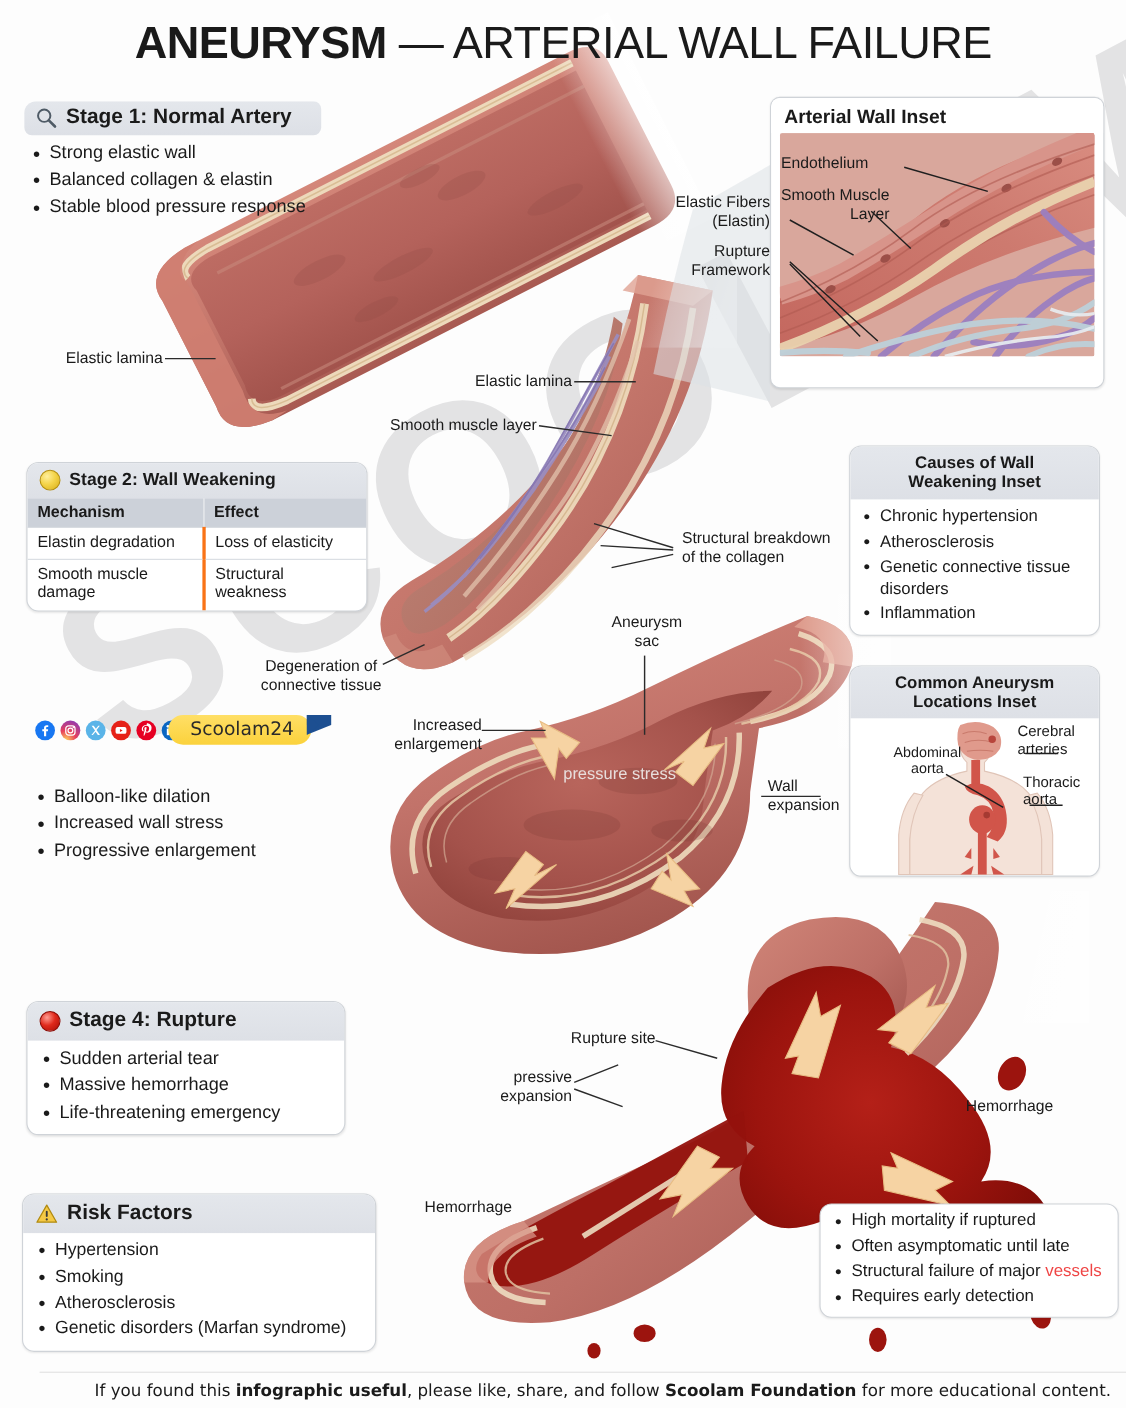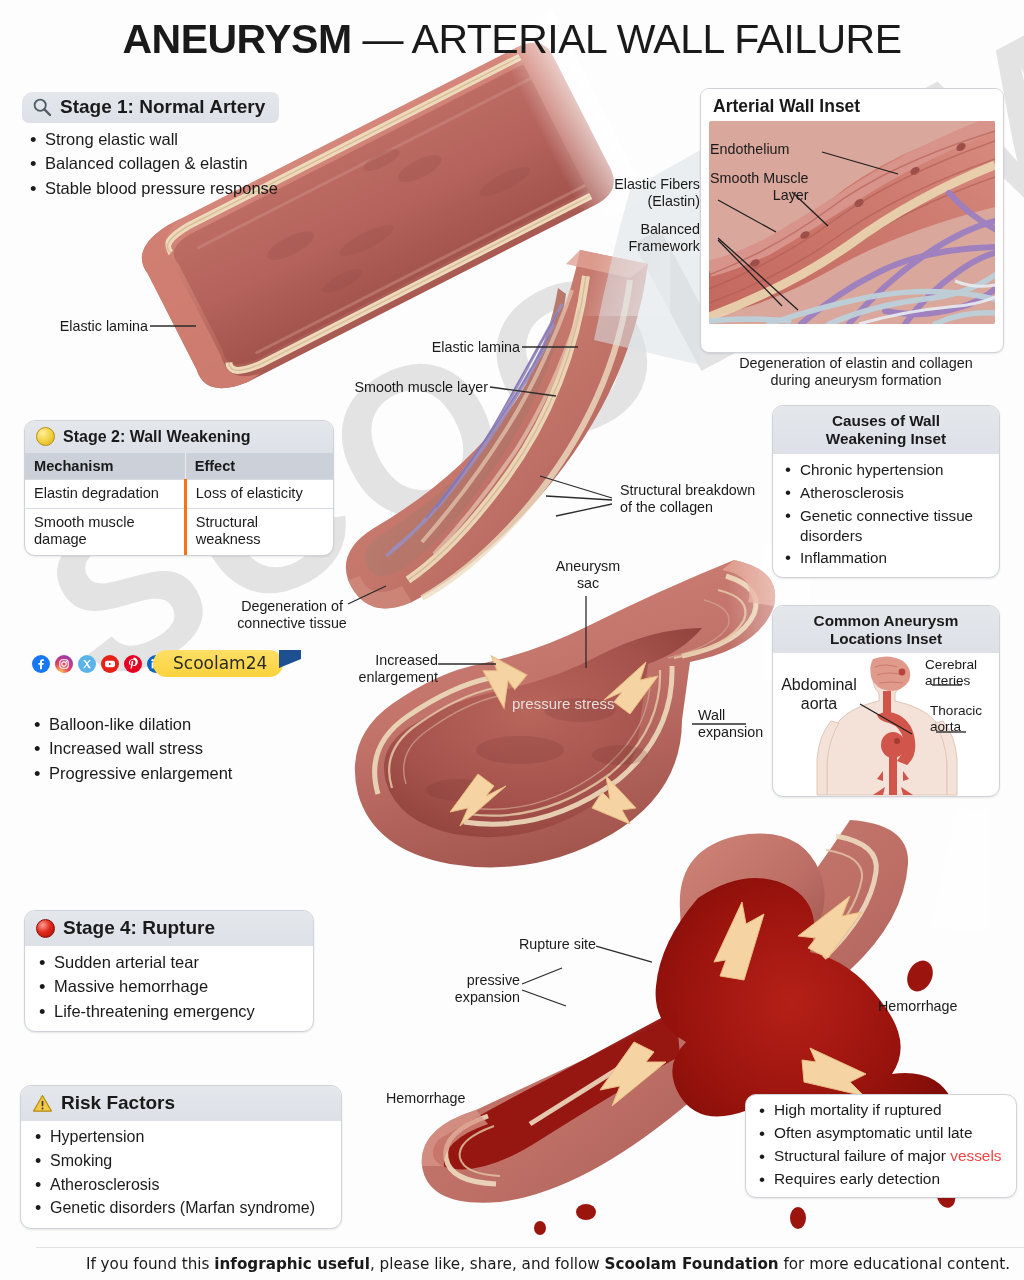--- a/index.html
+++ b/index.html
@@ -99,21 +99,21 @@
   }
   .dot.yellow { background: radial-gradient(circle at 34% 30%, #ffef9d 0%, #f4d44a 45%, #d8ae16 100%); border:1px solid #b58f10; }
   .dot.orange { background: radial-gradient(circle at 34% 30%, #ffd09a 0%, #f0953a 45%, #cf6d14 100%); border:1px solid #b05c10; }
   .dot.red    { background: radial-gradient(circle at 34% 30%, #ff9d93 0%, #e02a1c 45%, #a50d06 100%); border:1px solid #8c0a04; }
   .magnifier { width:20px; height:20px; flex:0 0 auto; }
   .warn-ico  { width:21px; height:19px; flex:0 0 auto; }
   .globe-ico { width:20px; height:20px; flex:0 0 auto; }
 
   
   #stage1 { left: 22px; top: 92px; width: 290px; border:none; background:none; box-shadow:none; }
-  #stage1 .panel-head { border-radius: 7px; font-size: 19px; padding: 4px 14px 5px 10px; display:inline-flex; }
+  #stage1 .panel-head { border-radius: 7px; font-size: 19px; padding: 4px 27px 5px 10px; display:inline-flex; }
   #stage1 .panel-body { padding: 6px 0 0 6px; font-size: 16.5px; }
 
   
   #stage2 { left: 24px; top: 420px; width: 310px; }
   #stage2 .panel-head { font-size: 16px; }
   .s2table { width: 100%; border-collapse: collapse; font-size: 14.6px; }
   .s2table th {
     background: #ccd1d9;
     text-align: left;
     font-weight: 700;
@@ -657,28 +657,24 @@
   <div class="lbl" style="left:710px; top:141px;">Endothelium</div>
   <div class="lbl" style="left:710px; top:170px;text-align:right;">
     <div>Smooth Muscle</div>
     <div>Layer</div>
   </div>
   <div class="lbl r" style="left:572px; top:176px; width:128px;">
     <div>Elastic Fibers</div>
     <div>(Elastin)</div>
   </div>
   <div class="lbl r" style="left:572px; top:221px; width:128px;">
-    <div>Balanced</div>
+    <div>Rupture</div>
     <div>Framework</div>
   </div>
 
-  <div class="inset-caption">
-    <div>Degeneration of elastin and collagen</div>
-    <div>during aneurysm formation</div>
-  </div>
 
   <div class="panel" id="causes">
     <div class="panel-head center">
       <div>
         <div>Causes of Wall</div>
         <div>Weakening Inset</div>
       </div>
     </div>
     <div class="panel-body">
       <ul class="bullets">
@@ -734,21 +730,21 @@
       <line x1="132" y1="45" x2="162" y2="45"></line>
       <line x1="60" y1="64" x2="112" y2="94"></line>
       <line x1="136" y1="92" x2="166" y2="92"></line>
     </g>
   </svg>
 
   <div class="lbl" style="left:925px; top:657px; font-size:13.6px;">
     <div>Cerebral</div>
     <div>arteries</div>
   </div>
-  <div class="lbl r" style="left:778px; top:676px; width:82px; font-size:16px; text-align:center;">
+  <div class="lbl r" style="left:802px; top:676px; width:82px; font-size:13px; text-align:center;">
     <div>Abdominal</div>
     <div>aorta</div>
   </div>
   <div class="lbl" style="left:930px; top:703px; font-size:13.6px;">
     <div>Thoracic</div>
     <div>aorta</div>
   </div>
 
   <div class="lbl r" style="left:44px; top:318px; width:104px;">Elastic lamina</div>
   <div class="lbl r" style="left:420px; top:339px; width:100px;">Elastic lamina</div>

